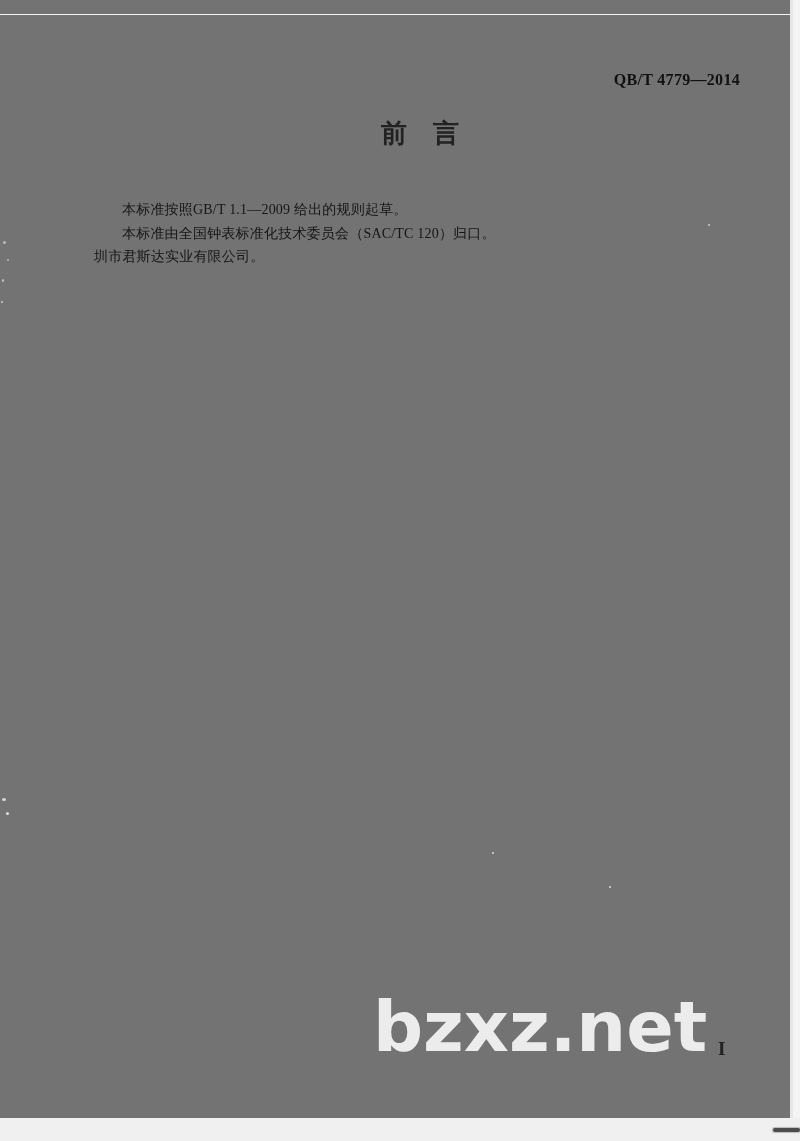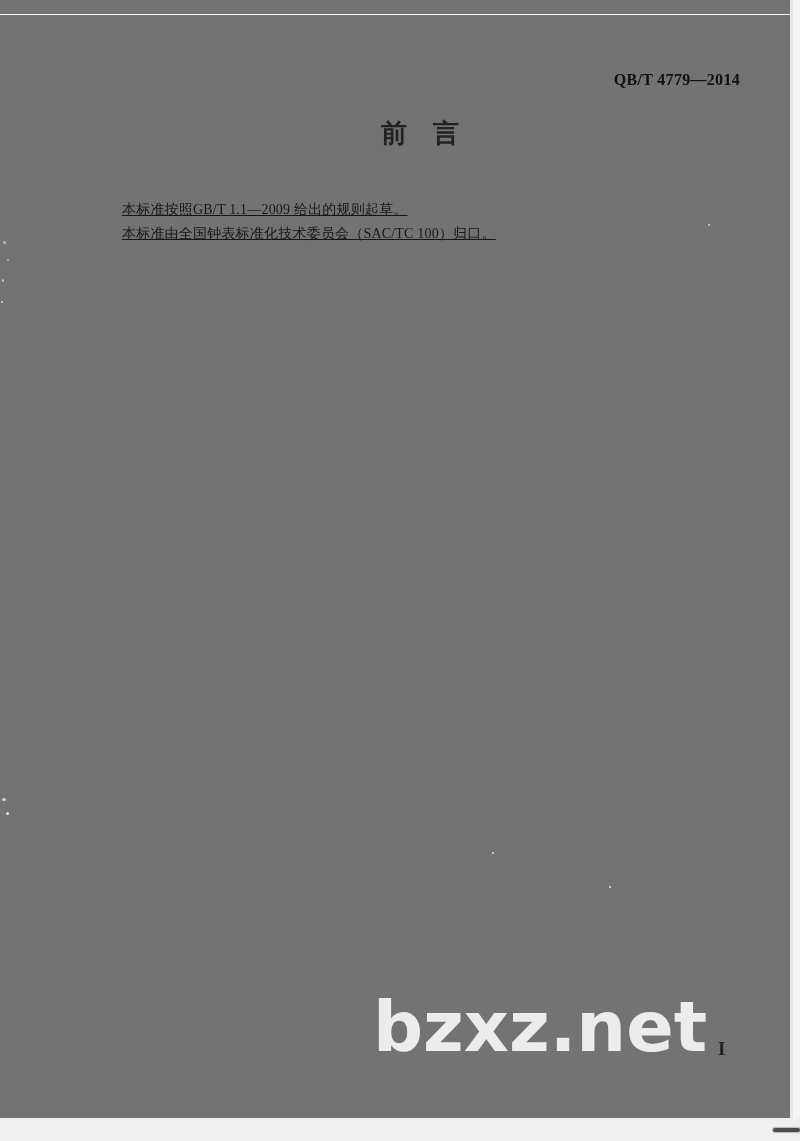--- a/index.html
+++ b/index.html
@@ -26,21 +26,21 @@
     white-space:nowrap;
     margin-left:19px;
   }
   
   .body-text{
     position:absolute;top:198px;left:94px;width:652px;
     font-size:14px;line-height:23.5px;color:#161616;
     letter-spacing:.2px;
   }
   .body-text .line{white-space:nowrap;}
-  .body-text .indent{text-indent:28px;text-decoration:underline;}
+  .body-text .indent{text-indent:28px;}
   
   .watermark{
     position:absolute;left:373px;top:992px;
     font-family:"DejaVu Sans","Liberation Sans",sans-serif;
     font-weight:bold;font-size:70px;line-height:70px;
     color:#ececec;white-space:nowrap;
     user-select:none;
   }
   
   .page-number{
@@ -85,21 +85,22 @@
 <body>
 
 <div class="page">
 
   <div class="std-number">QB/T 4779—2014</div>
 
   <div class="doc-title">前　言</div>
 
   <div class="body-text">
     <div class="line indent">本标准按照GB/T 1.1—2009 给出的规则起草。</div>
-    <div class="line indent">本标准由全国钟表标准化技术委员会（SAC/TC 100）归口。</div>
+    <div class="line indent">本标准由全国钟表标准化技术委员会（SAC/TC 120）归口。</div>
+    <div class="line">圳市君斯达实业有限公司。</div>
   </div>
 
   <div class="watermark">bzxz.net</div>
 
   <div class="page-number">I</div>
 
   <div class="scan-top-line"></div>
   <div class="scan-right-band"></div>
   <div class="scan-right-line"></div>
   <div class="scan-bottom-strip">

